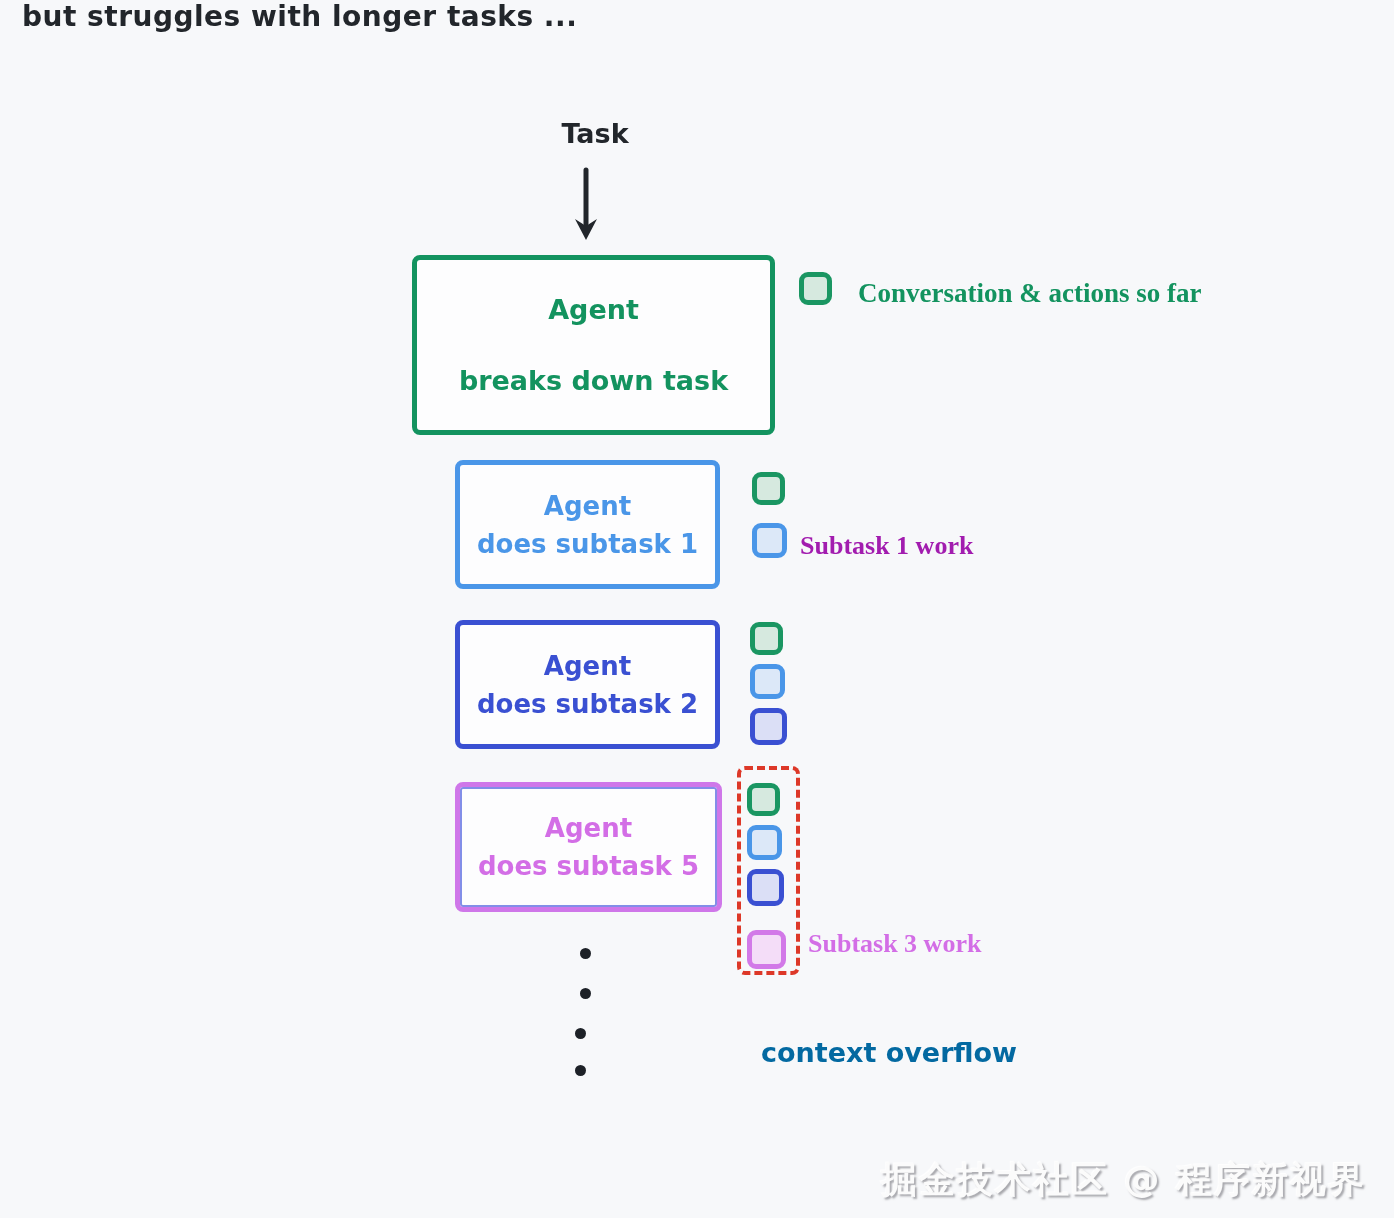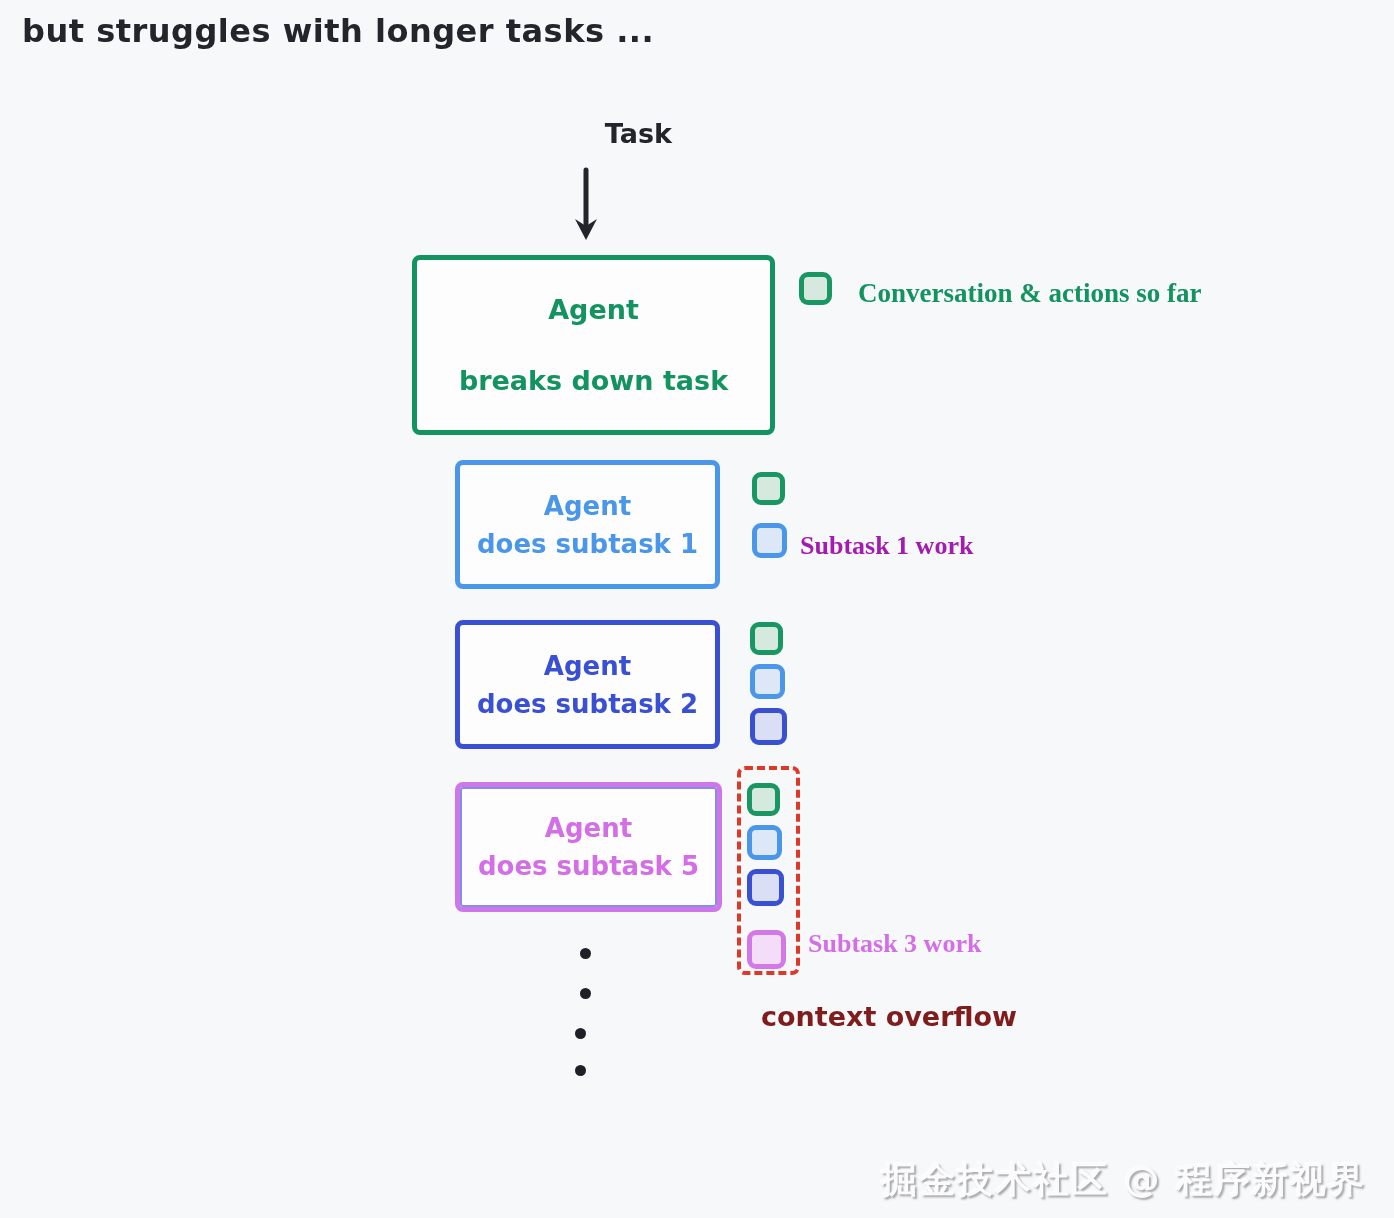--- a/index.html
+++ b/index.html
@@ -9,31 +9,31 @@
   }
   .canvas {
     position: relative;
     width: 1394px;
     height: 1218px;
     background: #f7f8fa;
     overflow: hidden;
   }
   .title {
     position: absolute;
-    left: 22px; top: 12px;
-    font-size: 32px;
+    left: 22px; top: 0;
+    font-size: 28px;
     font-weight: 700;
     letter-spacing: 0.5px;
     color: #22262b;
   }
   .task-label {
     position: absolute;
-    left: 542px; top: 118px;
+    left: 530px; top: 118px;
     width: 130px;
-    text-align: right;
+    text-align: center;
     font-size: 27px;
     font-weight: 700;
     color: #22262b;
   }
   .arrow {
     position: absolute;
     left: 568px; top: 166px;
   }
   .agent-box {
     position: absolute;
@@ -175,21 +175,21 @@
   <div class="dashed-outline" style="border-color: rgb(221, 56, 40);">
     <div class="stack stack-3">
         <div class="token" style="width: 33px; height: 33px; border-color: rgb(26, 150, 98); background: rgb(214, 233, 223);"></div>
         <div class="token" style="width: 35px; height: 35px; border-color: rgb(74, 150, 232); background: rgb(220, 232, 248);"></div>
         <div class="token" style="width: 37px; height: 37px; border-color: rgb(58, 80, 210); background: rgb(219, 223, 246);"></div>
         <div class="token" style="width: 39px; height: 39px; border-color: rgb(210, 121, 232); background: rgb(244, 221, 248);"></div>
       </div>
   </div>
   <div class="side-label lbl-3" style="color: rgb(211, 110, 230); text-align: center;">Subtask 3 work</div>
 
-  <div class="lbl-overflow" style="color: #7f1d1d;">context overflow</div>
+  <div class="lbl-overflow" style="color: #0369a1; margin-top: 36px;">context overflow</div>
 
   <div>
     <div class="dot dot1"></div>
     <div class="dot dot2"></div>
     <div class="dot dot3"></div>
     <div class="dot dot4"></div>
   </div>
 
   <div class="watermark">掘金技术社区 @ 程序新视界</div>
 

